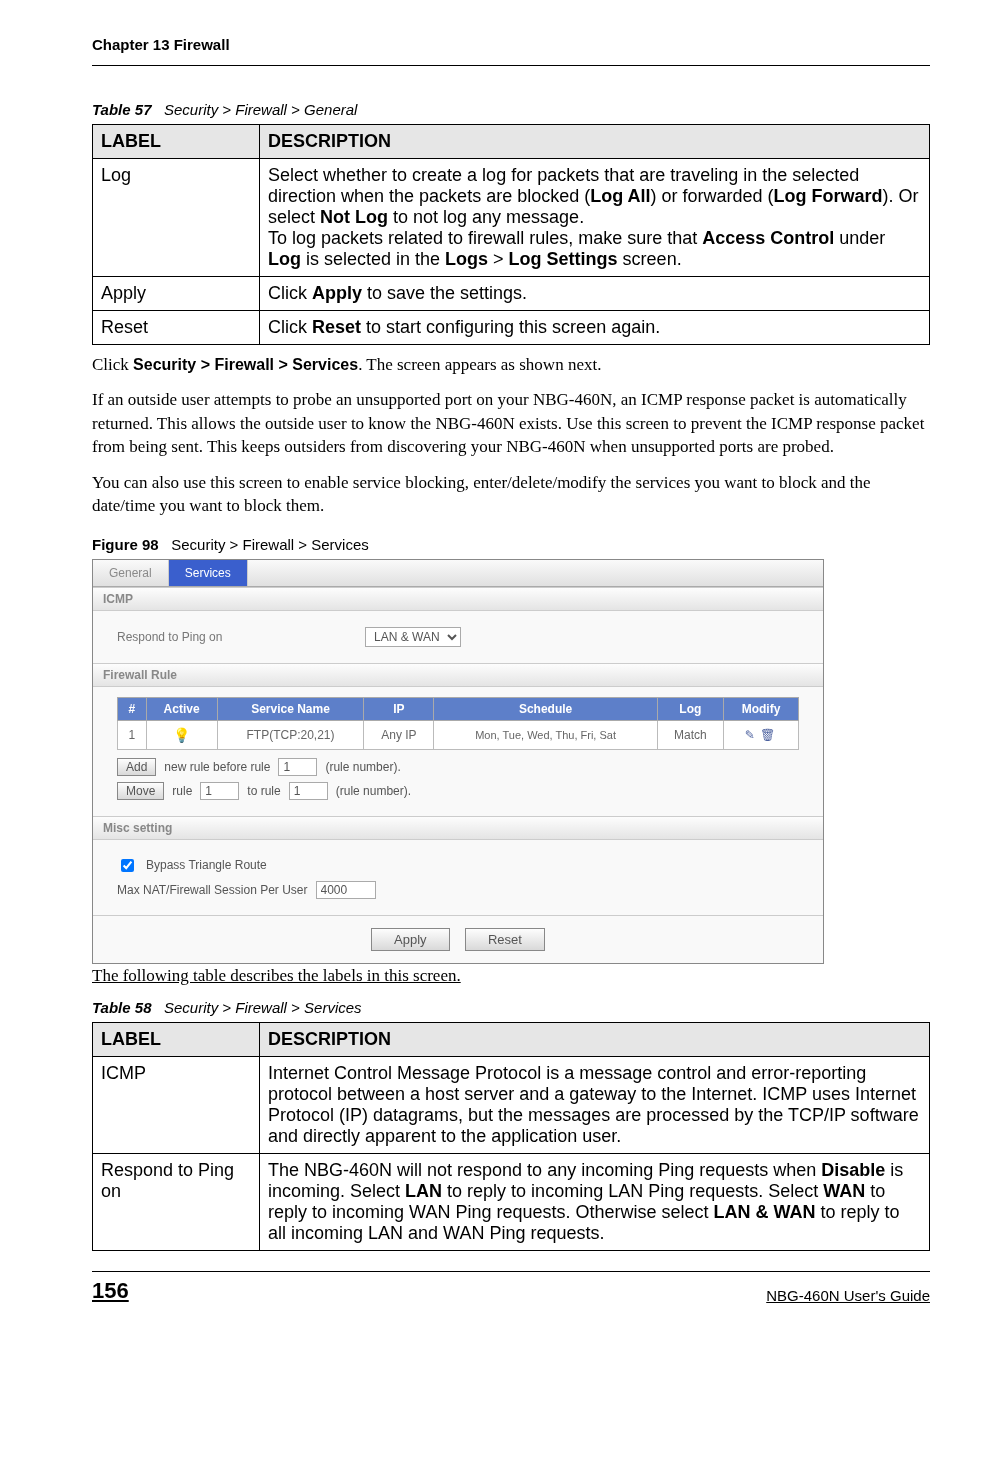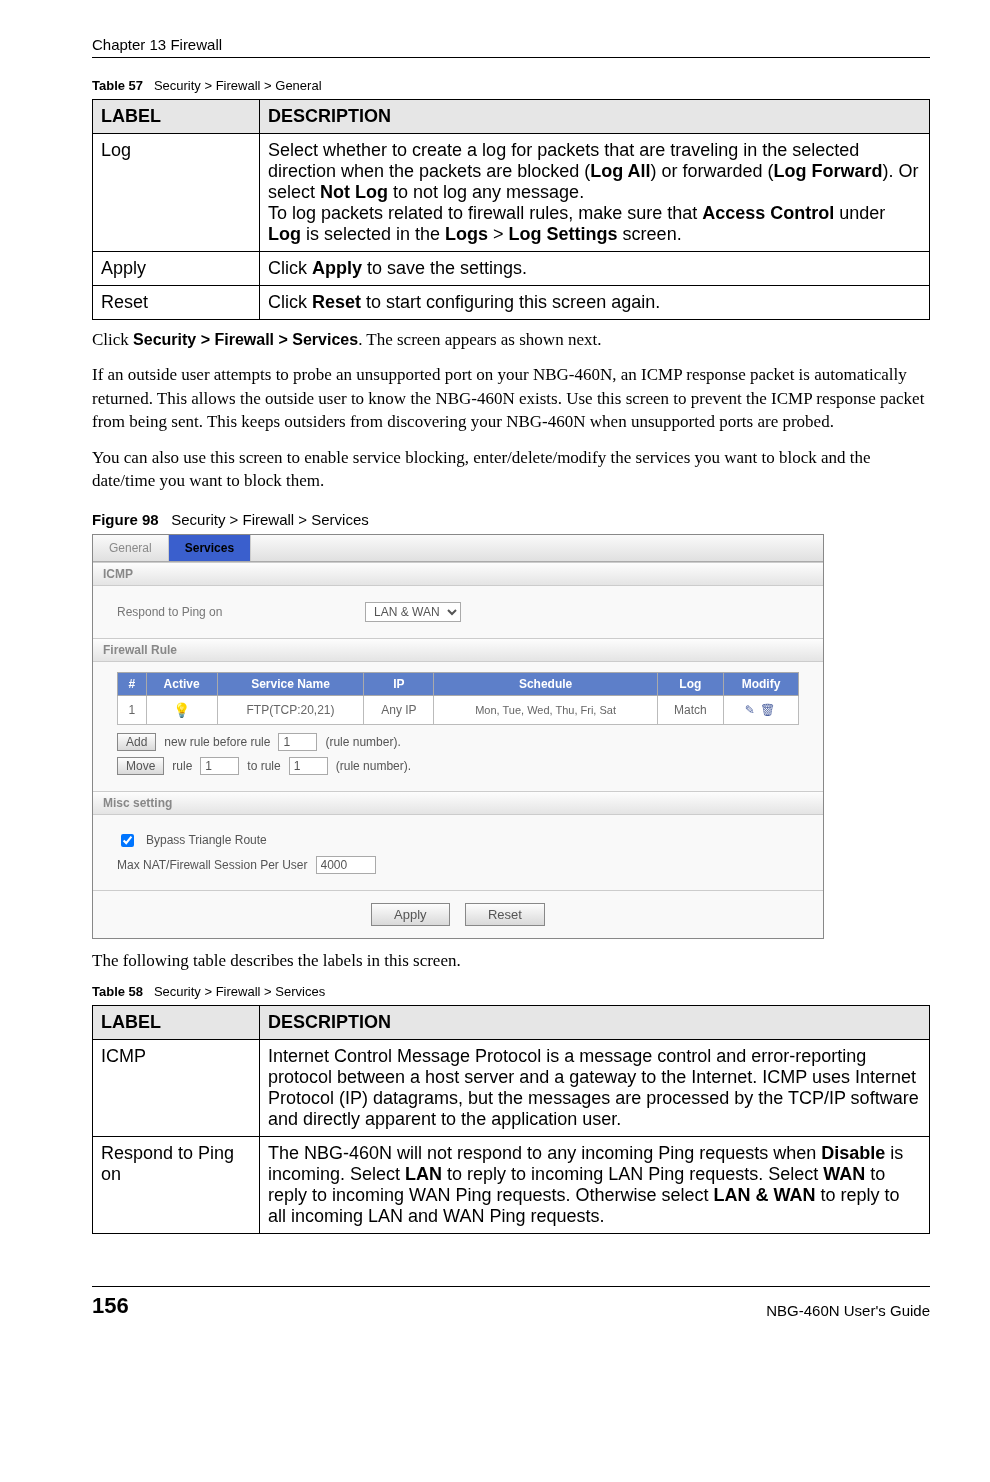--- a/index.html
+++ b/index.html
@@ -8,27 +8,29 @@
     font-family: Arial, Helvetica, sans-serif;
     background: #fff;
     width: 990px;
     color: #000;
   }
   .page {
     padding: 36px 60px 30px 92px;
   }
   .header-line {
     border-bottom: 1.5px solid #000;
-    padding-bottom: 4px;
-    margin-bottom: 20px;
+    padding-bottom: 12px;
+    margin-bottom: 35px;
     font-size: 15px;
+    font-weight: bold;
   }
   .table-caption {
-    font-size: 13px;
+    font-size: 15px;
     margin-bottom: 6px;
+    font-style: italic;
   }
   .table-caption b { font-weight: bold; }
   table.desc {
     width: 100%;
     border-collapse: collapse;
     font-size: 18px;
   }
   table.desc th, table.desc td {
     border: 1px solid #000;
     padding: 6px 8px;
@@ -70,22 +72,22 @@
     background: linear-gradient(#fafafa,#e0e0e0);
     border-bottom: 1px solid #aaa;
   }
   .shot .tab {
     padding: 6px 16px;
     border-right: 1px solid #ccc;
     color: #8a8a8a;
   }
   .shot .tab.active {
     background: #3a5fcd;
-    color: #000000;
-    font-weight: bold;
+    color: #ffffff;
+    font-weight: normal;
   }
   .shot .section-bar {
     background: linear-gradient(#fdfdfd,#e4e4e4);
     border-top: 1px solid #ccc;
     border-bottom: 1px solid #ccc;
     padding: 4px 10px;
     color: #888;
     font-weight: bold;
     font-size: 12px;
   }
@@ -140,22 +142,23 @@
     font-size: 13px;
     color:#555;
   }
   .bulb { color:#8a7a1f; font-size:14px; }
   .modify-icons { letter-spacing: 2px; color:#4a5f9e; }
   .footer {
     display:flex;
     justify-content: space-between;
     align-items: flex-end;
     border-top: 1.5px solid #000;
-    margin-top: 52px;
+    margin-top: 20px;
     padding-top: 6px;
+    text-decoration: underline;
   }
   .footer .pg {
     font-size: 22px;
     font-weight: bold;
   }
   .footer .guide {
     font-size: 15px;
   }
 </style>
 </head>
@@ -276,21 +279,21 @@
         <input type="text" size="5" value="4000" style="">
       </div>
     </div>
 
     <div class="btnrow">
       <span class="mainbtn">Apply</span>
       <span class="mainbtn">Reset</span>
     </div>
   </div>
 
-  <p class="body-text" style="margin-top:10px;">The following table describes the labels in this screen.</p>
+  <p class="body-text" style="margin-top:0;text-decoration:underline;">The following table describes the labels in this screen.</p>
 
   <div class="table-caption">
     <b>Table 58</b>&nbsp;&nbsp;
     <span>Security &gt; Firewall &gt; Services</span>
   </div>
   <table class="desc">
     <tbody>
         <tr>
       <th class="lbl">LABEL</th>
       <th>DESCRIPTION</th>

